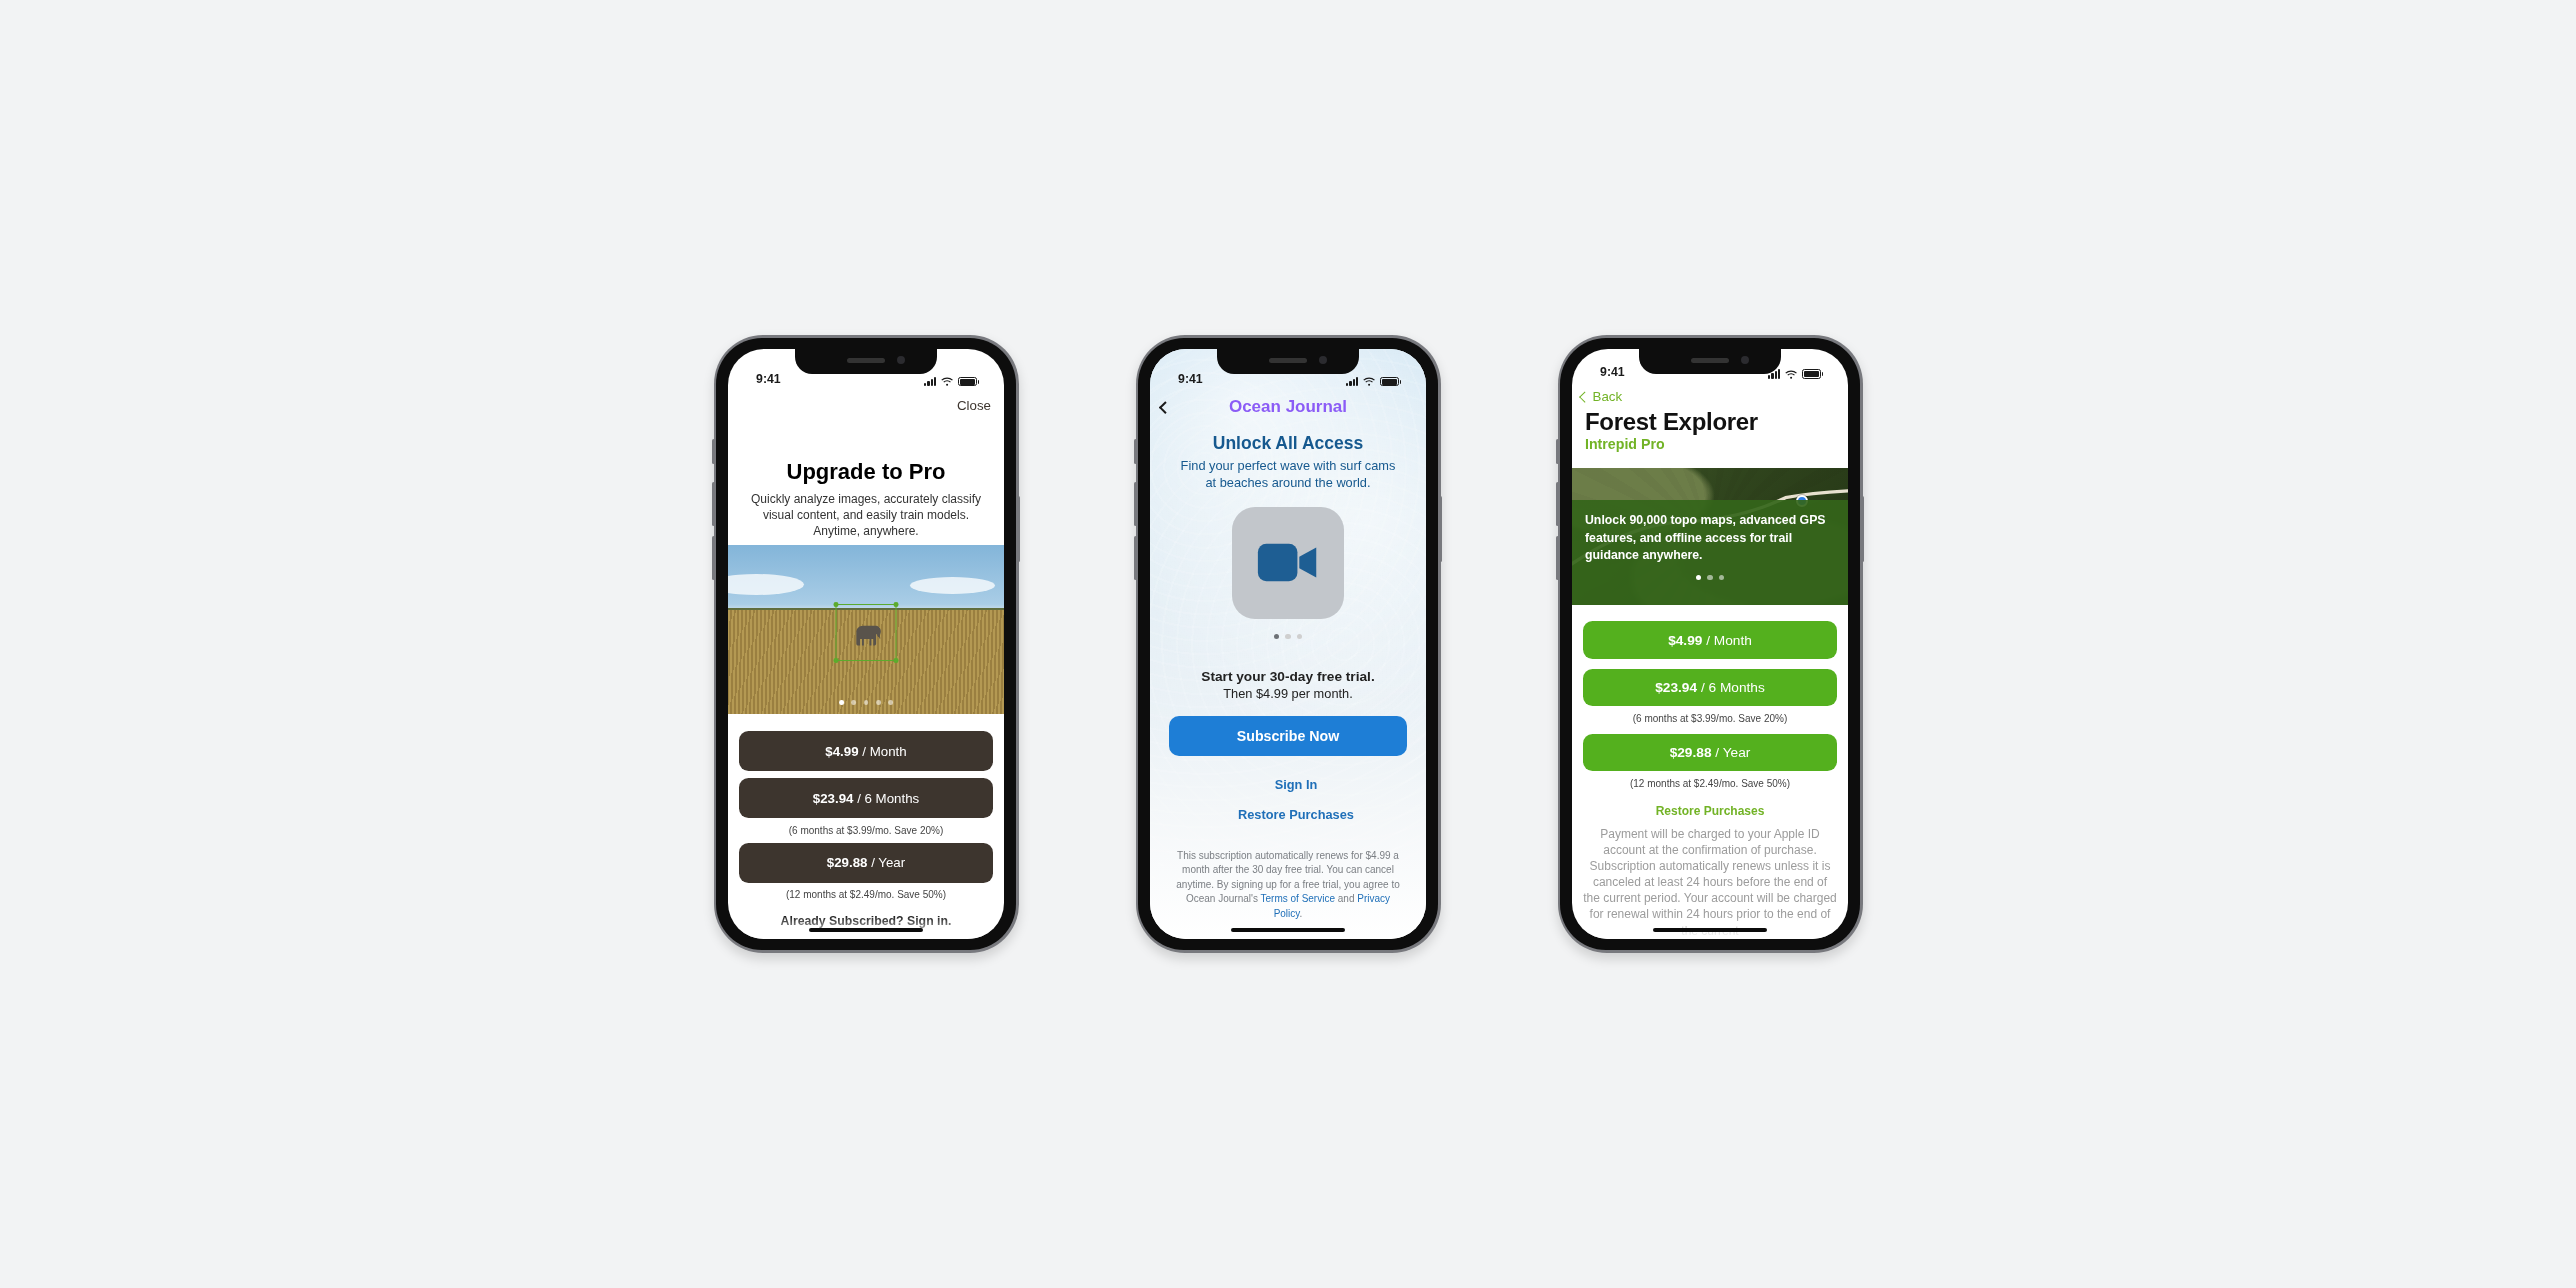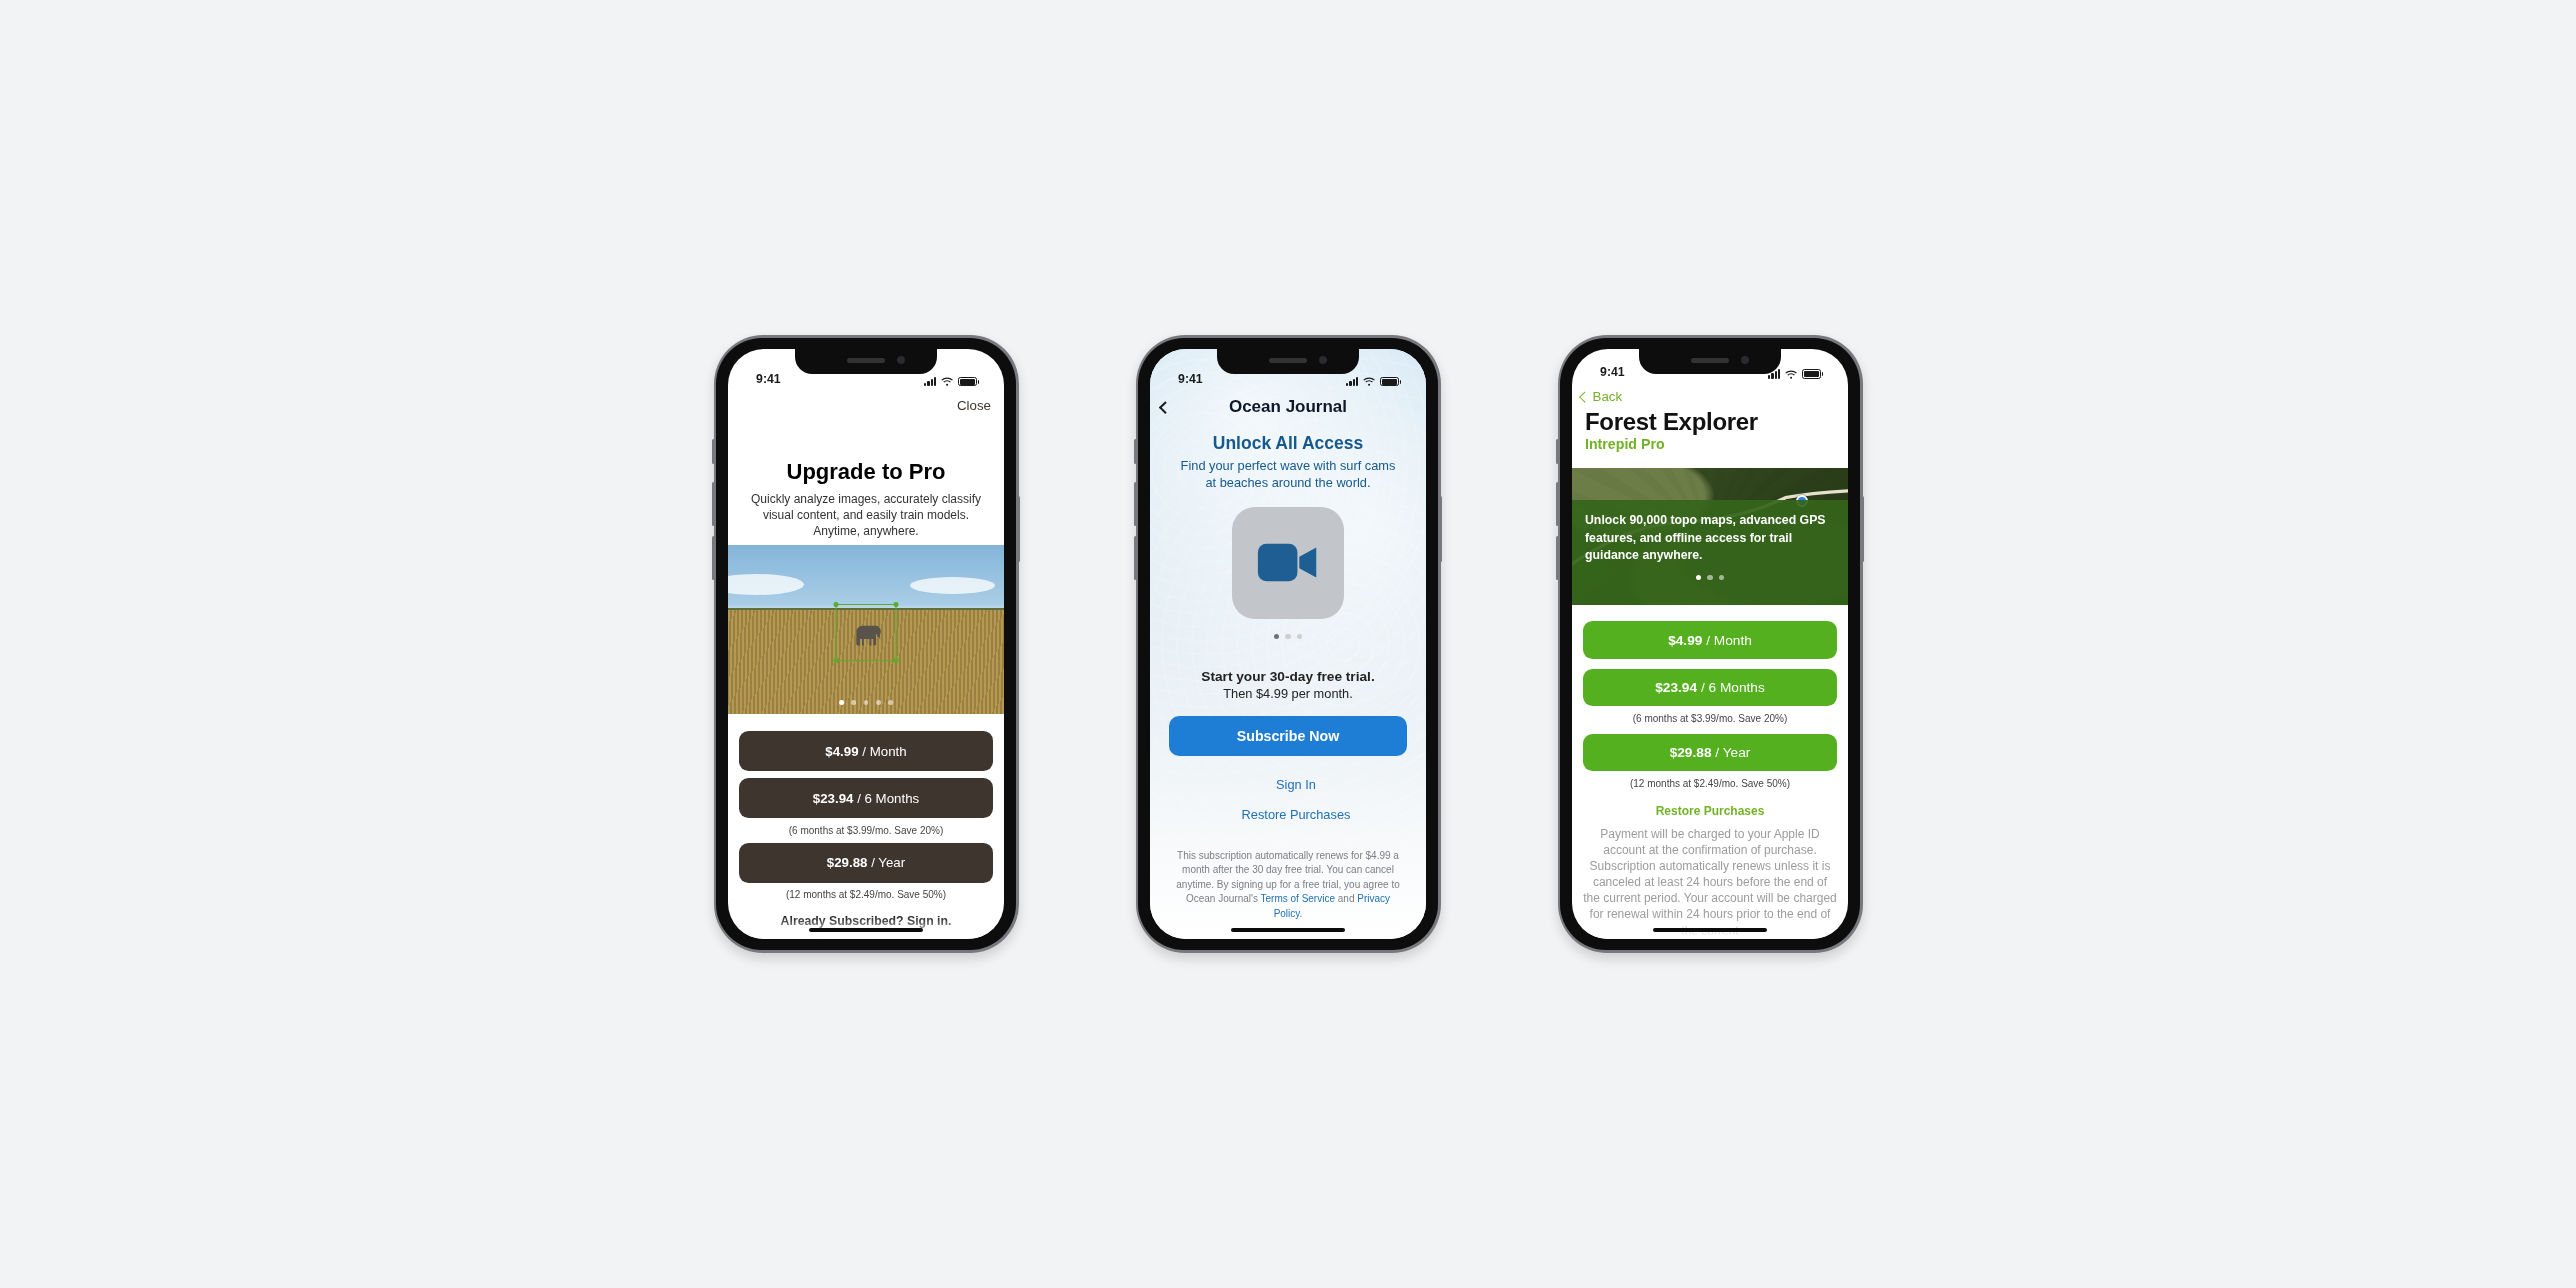--- a/index.html
+++ b/index.html
@@ -129,33 +129,33 @@
   .p2-bg::after{
     content:"";position:absolute;inset:0;
     background:
       repeating-radial-gradient(circle at 20% 20%,rgba(255,255,255,.4) 0 1.9px,transparent 1.9px 13.3px),
       repeating-radial-gradient(circle at 70% 50%,rgba(255,255,255,.35) 0 1.9px,transparent 1.9px 15px);
     opacity:.35;pointer-events:none;
   }
   .p2 .nav{position:relative;height:30px;margin-top:2.8px;display:flex;align-items:center;justify-content:center;}
   .p2 .back{position:absolute;left:11.4px;top:5.7px;}
   .chev{display:inline-block;border:solid #1b1b1b;border-width:0 0 2.2px 2.2px;width:8.5px;height:8.5px;transform:rotate(45deg);}
-  .p2 .navtitle{font-weight:800;font-size:17px;color:#0f172a;}
+  .p2 .navtitle{font-weight:800;font-size:17px;color:#8b5cf6;}
   .p2 .headline{text-align:center;font-weight:800;color:var(--oceanText);font-size:17.5px;margin-top:11.4px;}
   .p2 .subline{text-align:center;color:var(--oceanText);font-size:12.8px;line-height:1.35;margin-top:2.8px;padding:0 28.4px;}
   .camtile{width:112px;height:112px;border-radius:23px;background:#c2c6cb;margin:15px auto 0;display:flex;align-items:center;justify-content:center;}
   .camtile svg{width:64px;height:49px;}
   .pager{display:flex;gap:6.6px;justify-content:center;margin-top:15px;}
   .pager i{width:5.2px;height:5.2px;border-radius:50%;background:var(--pageDot);}
   .pager i.on{background:#6d7176;}
   .trial{text-align:center;font-weight:800;font-size:13.7px;color:#222;margin-top:30px;}
   .then{text-align:center;font-size:12.8px;color:#222;margin-top:1.9px;}
   .cta{display:block;width:calc(100% - 38px);margin:15px auto 0;border:0;border-radius:10px;background:#1e7ed6;color:#fff;font-weight:700;font-size:14.2px;padding:12.3px 7.6px;text-align:center;}
   .oceanlinks{text-align:center;margin-top:21px;display:flex;flex-direction:column;gap:15px;}
-  .oceanlinks a{color:var(--oceanLink);font-weight:400;font-size:12.8px;text-decoration:none;padding-left:16px;}
+  .oceanlinks a{color:var(--oceanLink);font-weight:700;font-size:12.8px;text-decoration:none;padding-left:16px;}
   .p2 .disclaim{font-size:10px;color:#7b7f84;text-align:center;padding:26.5px 21px 0;line-height:1.45;}
   .p2 .disclaim a{color:var(--oceanLink);text-decoration:none;}
 
   
   .p3 .back{display:flex;align-items:center;gap:3.8px;color:var(--greenLink);font-size:13.3px;margin:7.6px 0 0 9.5px;}
   .p3 .chev{border-color:var(--greenLink);width:7.6px;height:7.6px;border-width:0 0 1.9px 1.9px;}
   .p3 .appname{font-weight:900;font-size:24px;color:#111;margin:3.8px 0 0 13.3px;letter-spacing:-0.3px;}
   .p3 .tier{font-weight:800;font-size:14.2px;color:var(--greenLink);margin:0 0 0 13.3px;}
   .mapwrap{margin-top:16px;height:171px;position:relative;overflow:hidden;}
   .sat{

